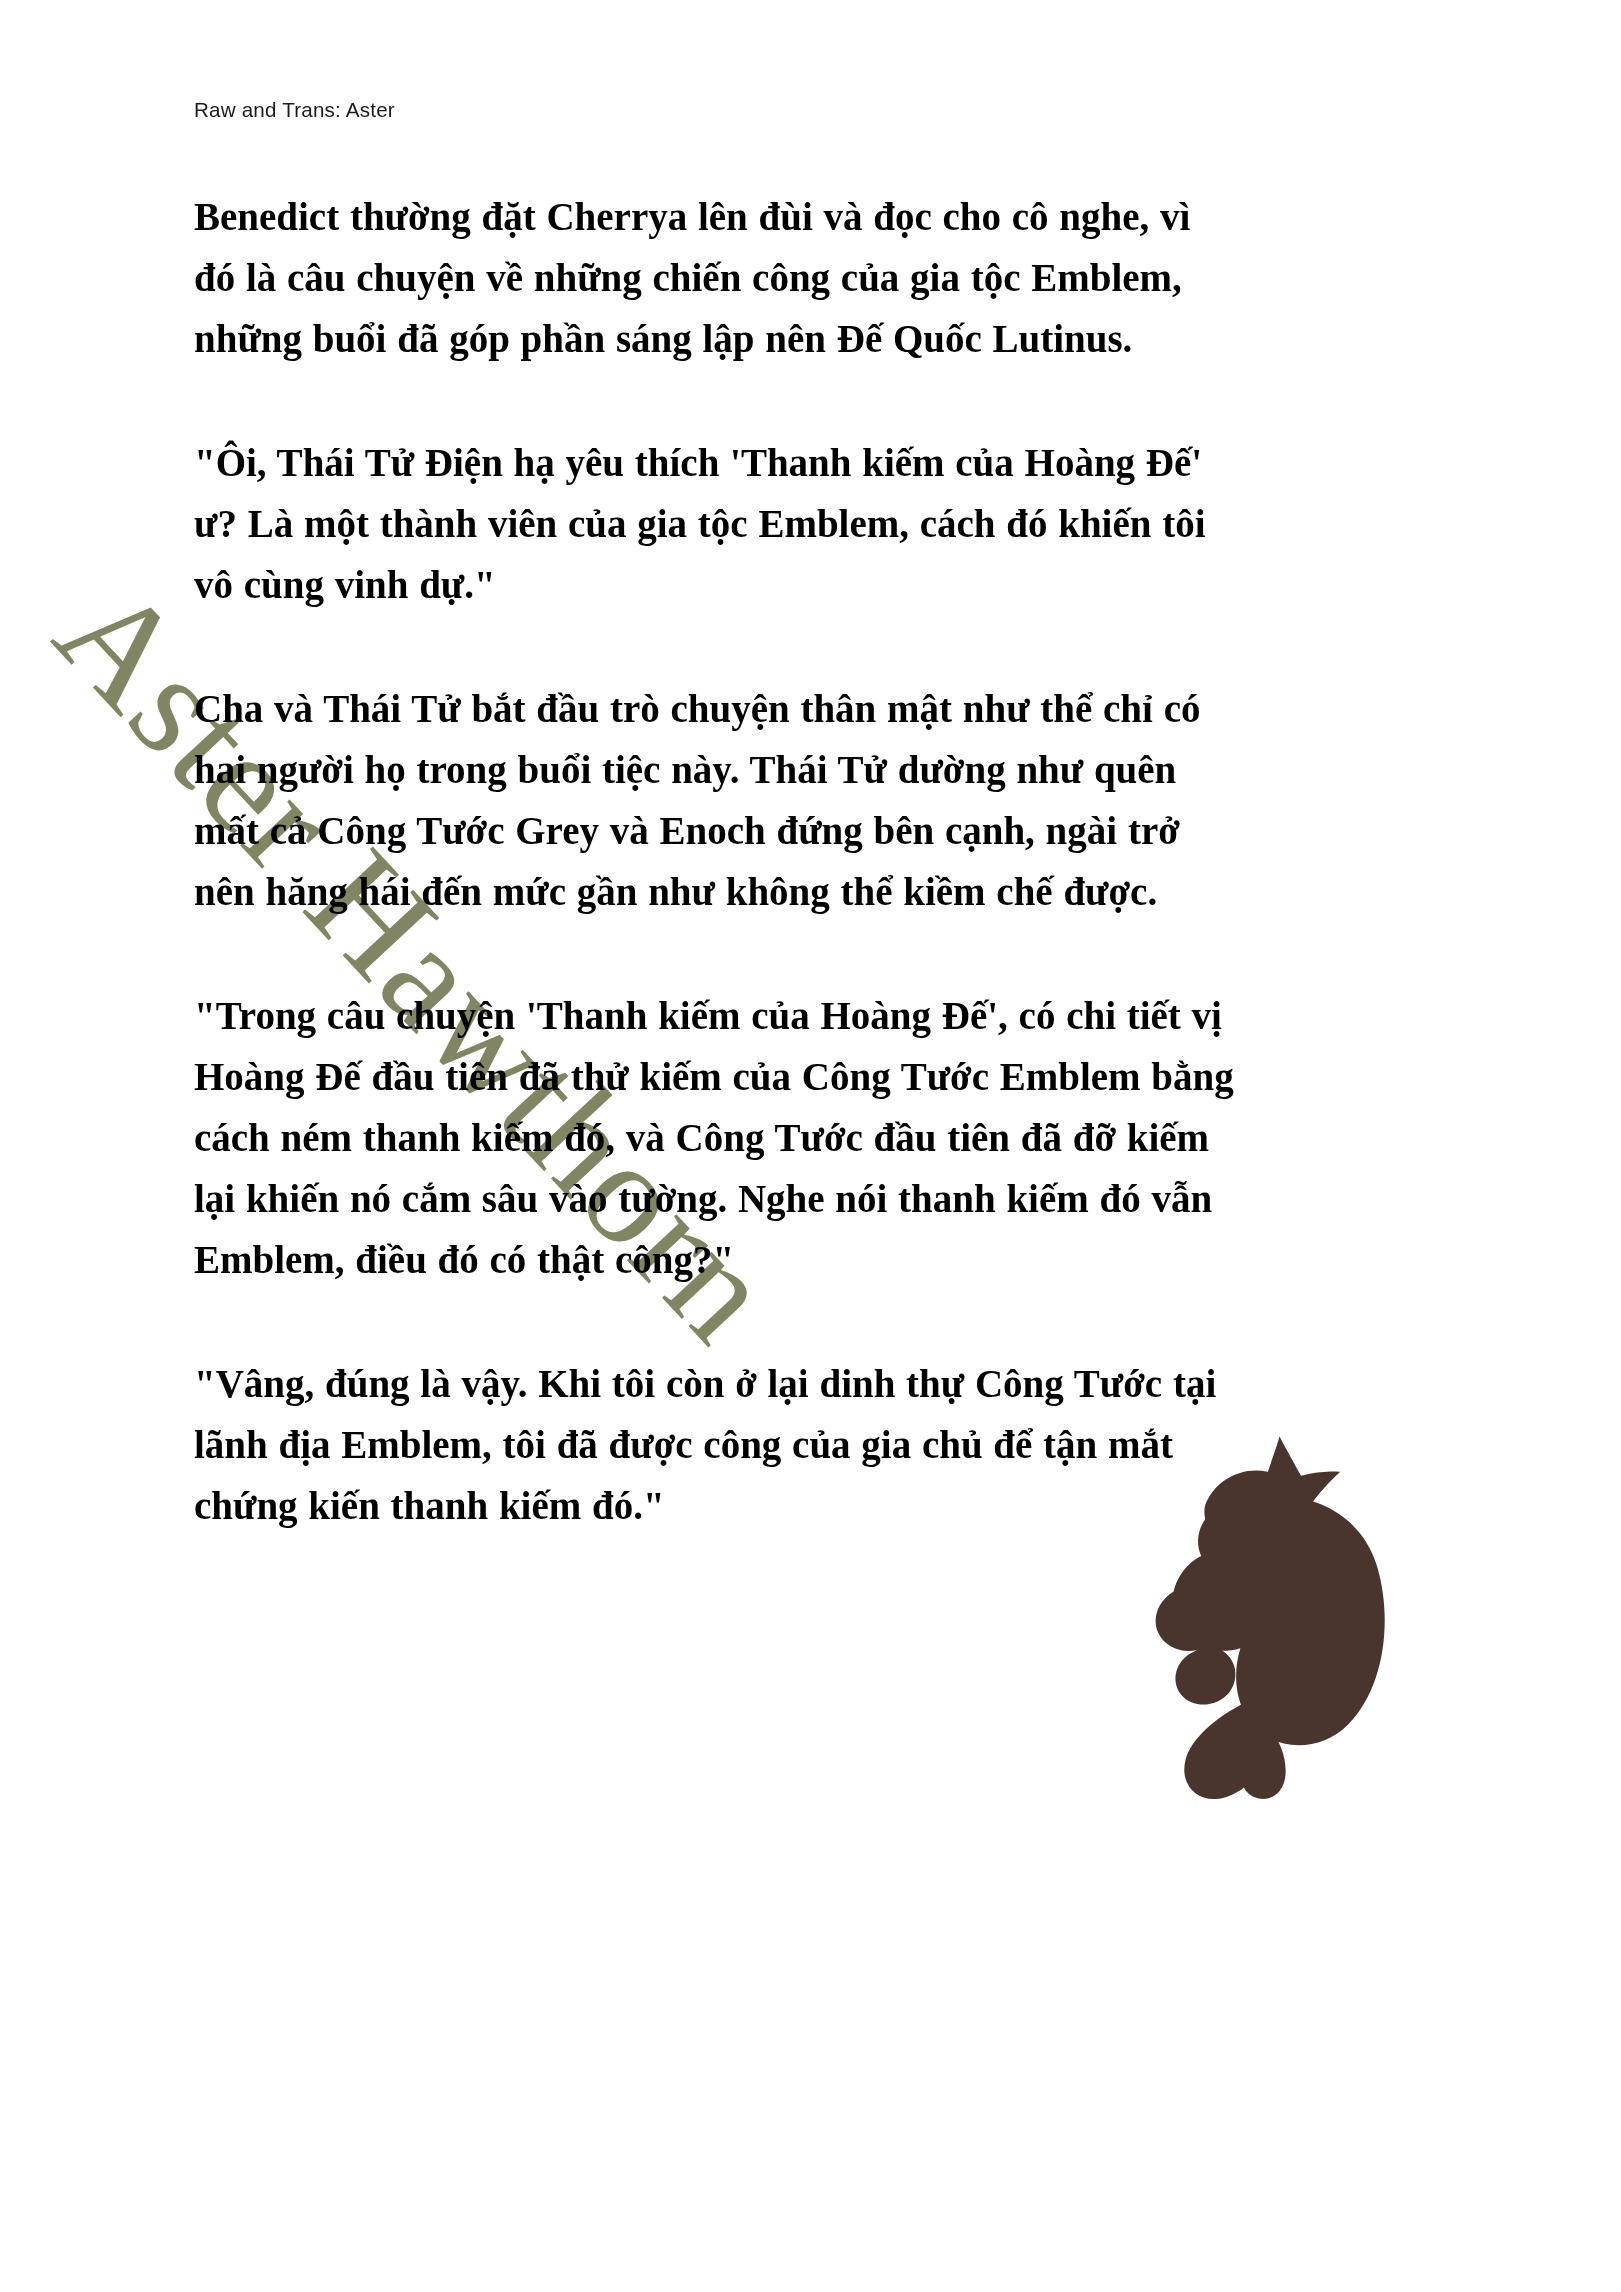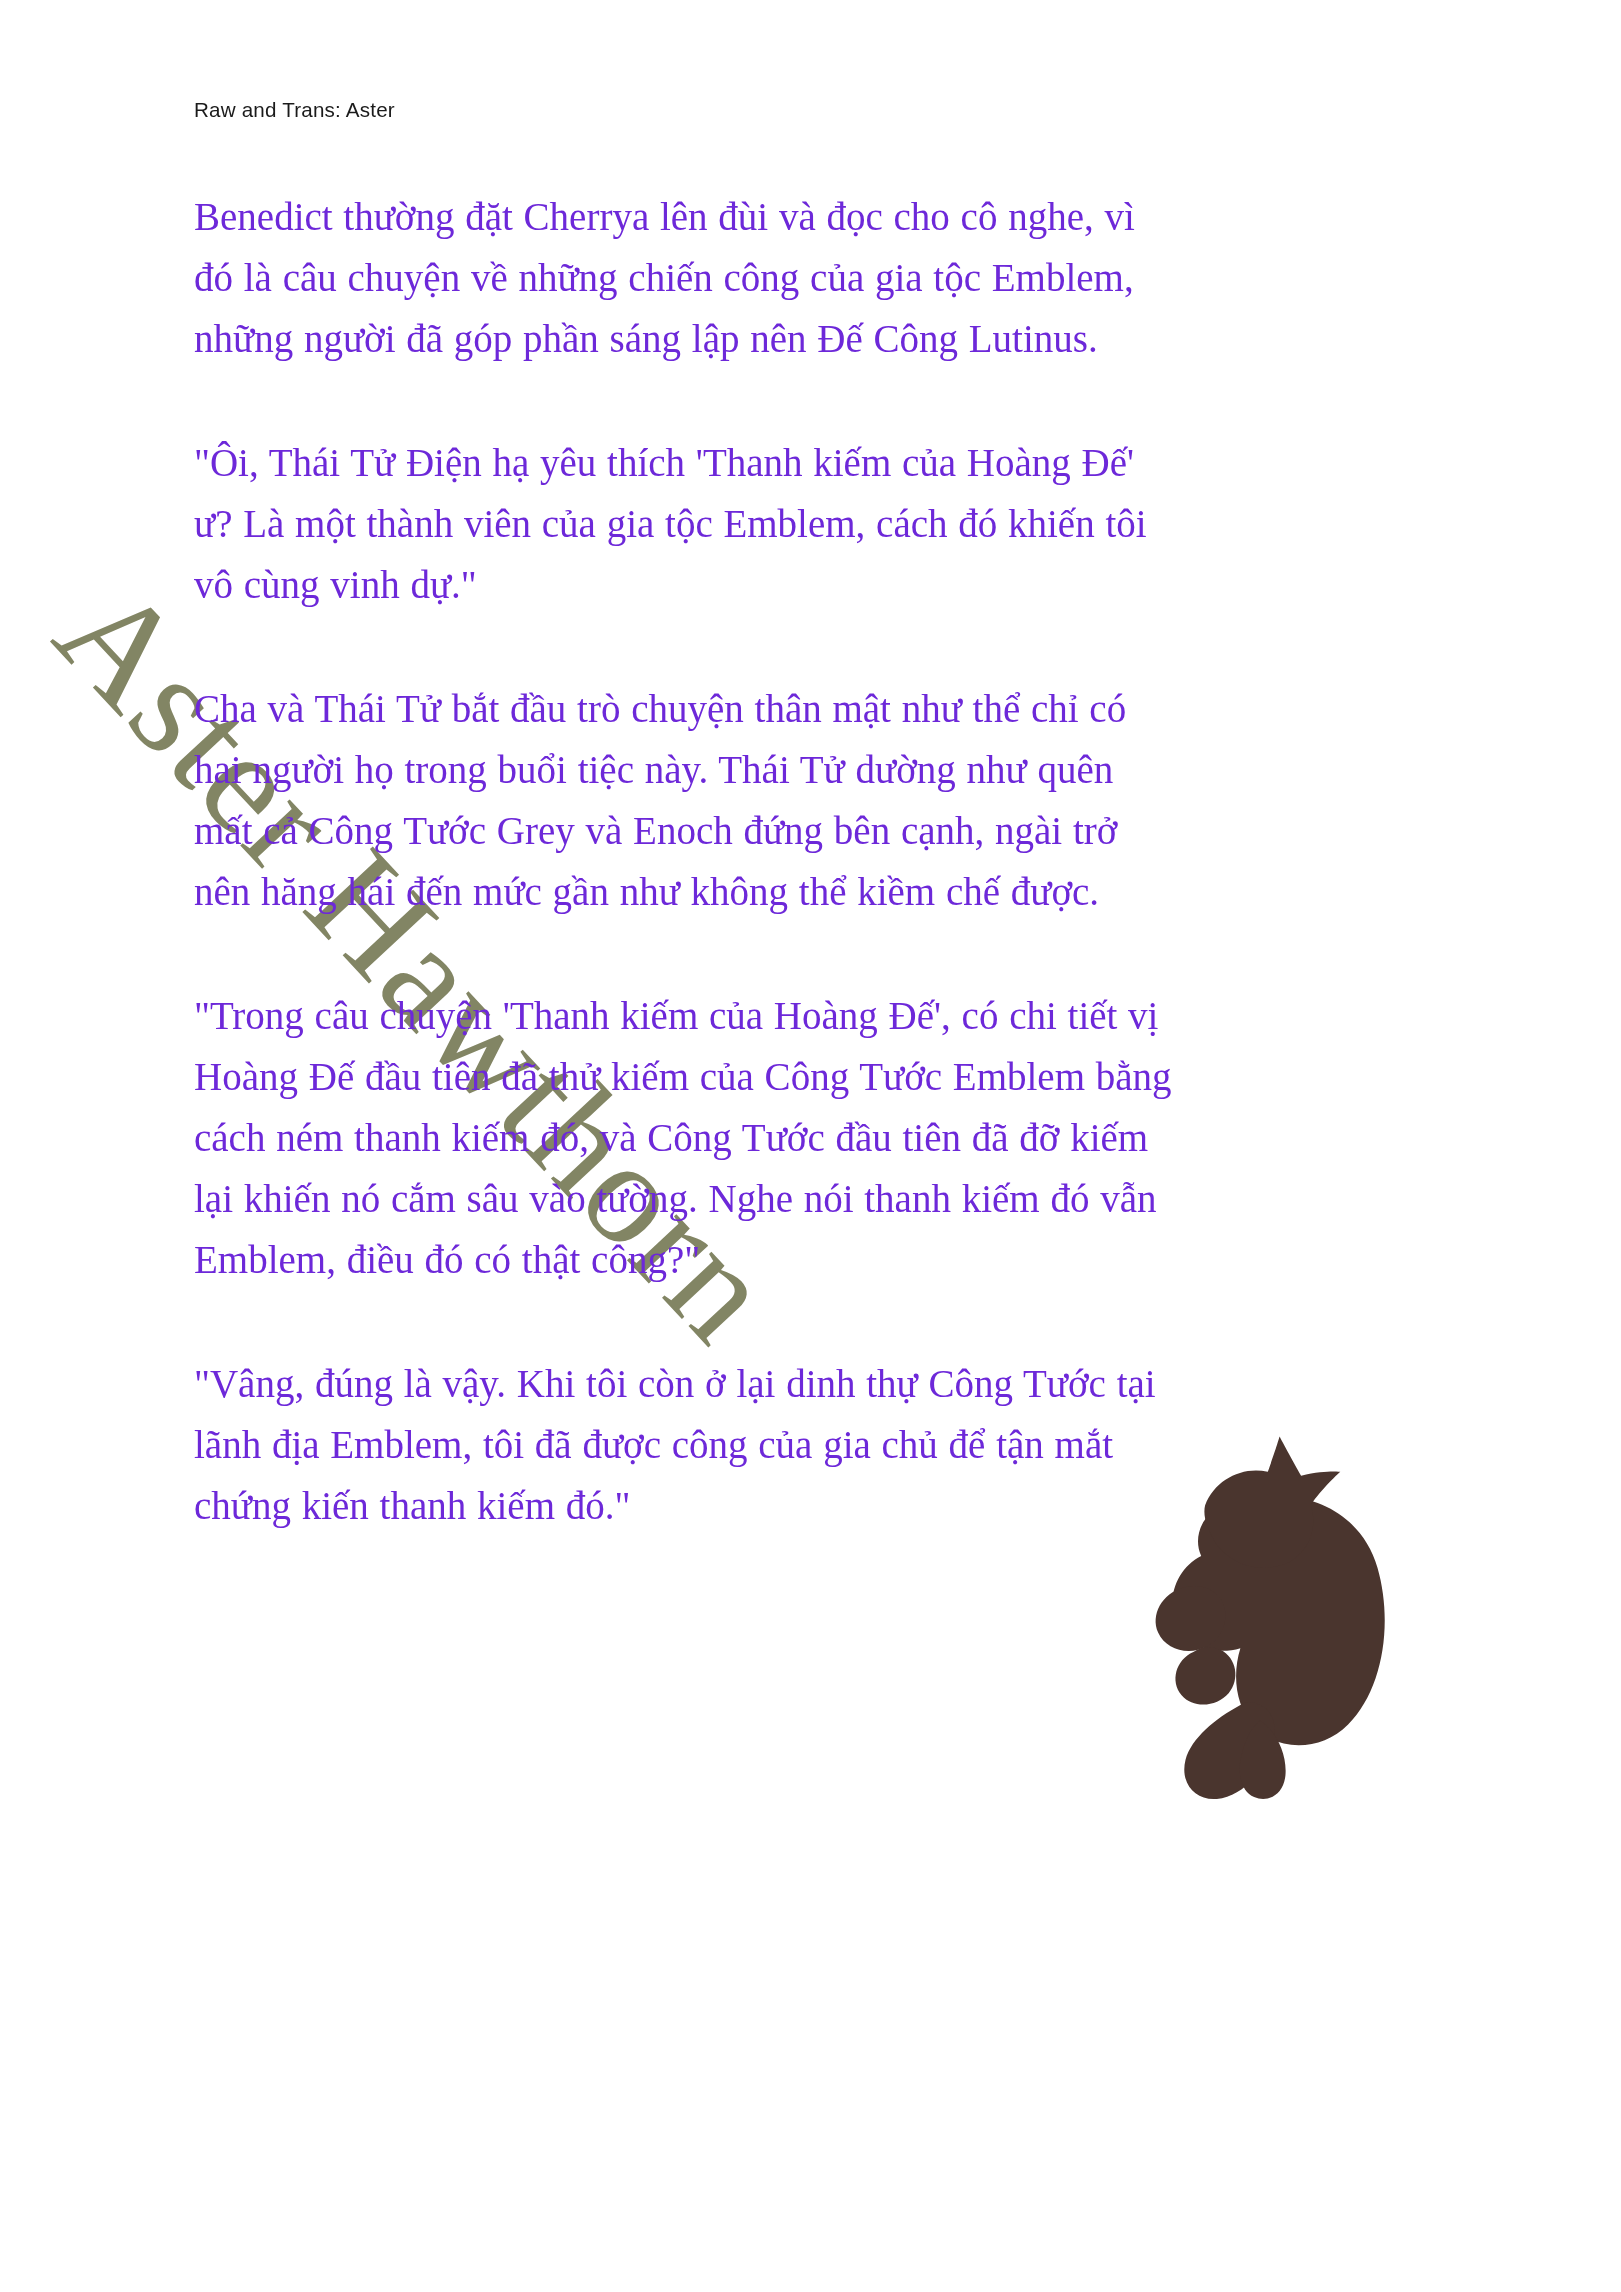--- a/index.html
+++ b/index.html
@@ -69,24 +69,25 @@
   .content {
     position: absolute;
     left: 194px;
     top: 186px;
     width: 1245px;
     z-index: 4;
   }
   .para {
     font-size: 39px;
     line-height: 61px;
-    color: #6d28d9;
+    color: #000000;
     margin: 0;
     text-align: left;
     word-spacing: 1px;
+    font-weight: bold;
   }
   .para + .para { margin-top: 63px; }
   .para .line { display: block; white-space: pre; }
 </style>
 </head>
 <body>
 
 <div class="page">
 
   <div class="page-header">Raw and Trans: Aster</div>
@@ -142,21 +143,21 @@
                  C 182 334 188 322 196 316 Z"></path>
       </g>
     </svg>
   </div>
 
   <div class="content">
 
     <p class="para">
       <span class="line">Benedict thường đặt Cherrya lên đùi và đọc cho cô nghe, vì</span>
       <span class="line">đó là câu chuyện về những chiến công của gia tộc Emblem,</span>
-      <span class="line">những người đã góp phần sáng lập nên Đế Công Lutinus.</span>
+      <span class="line">những buổi đã góp phần sáng lập nên Đế Quốc Lutinus.</span>
     </p>
 
     <p class="para">
       <span class="line">"Ôi, Thái Tử Điện hạ yêu thích 'Thanh kiếm của Hoàng Đế'</span>
       <span class="line">ư? Là một thành viên của gia tộc Emblem, cách đó khiến tôi</span>
       <span class="line">vô cùng vinh dự."</span>
     </p>
 
     <p class="para">
       <span class="line">Cha và Thái Tử bắt đầu trò chuyện thân mật như thể chỉ có</span>

